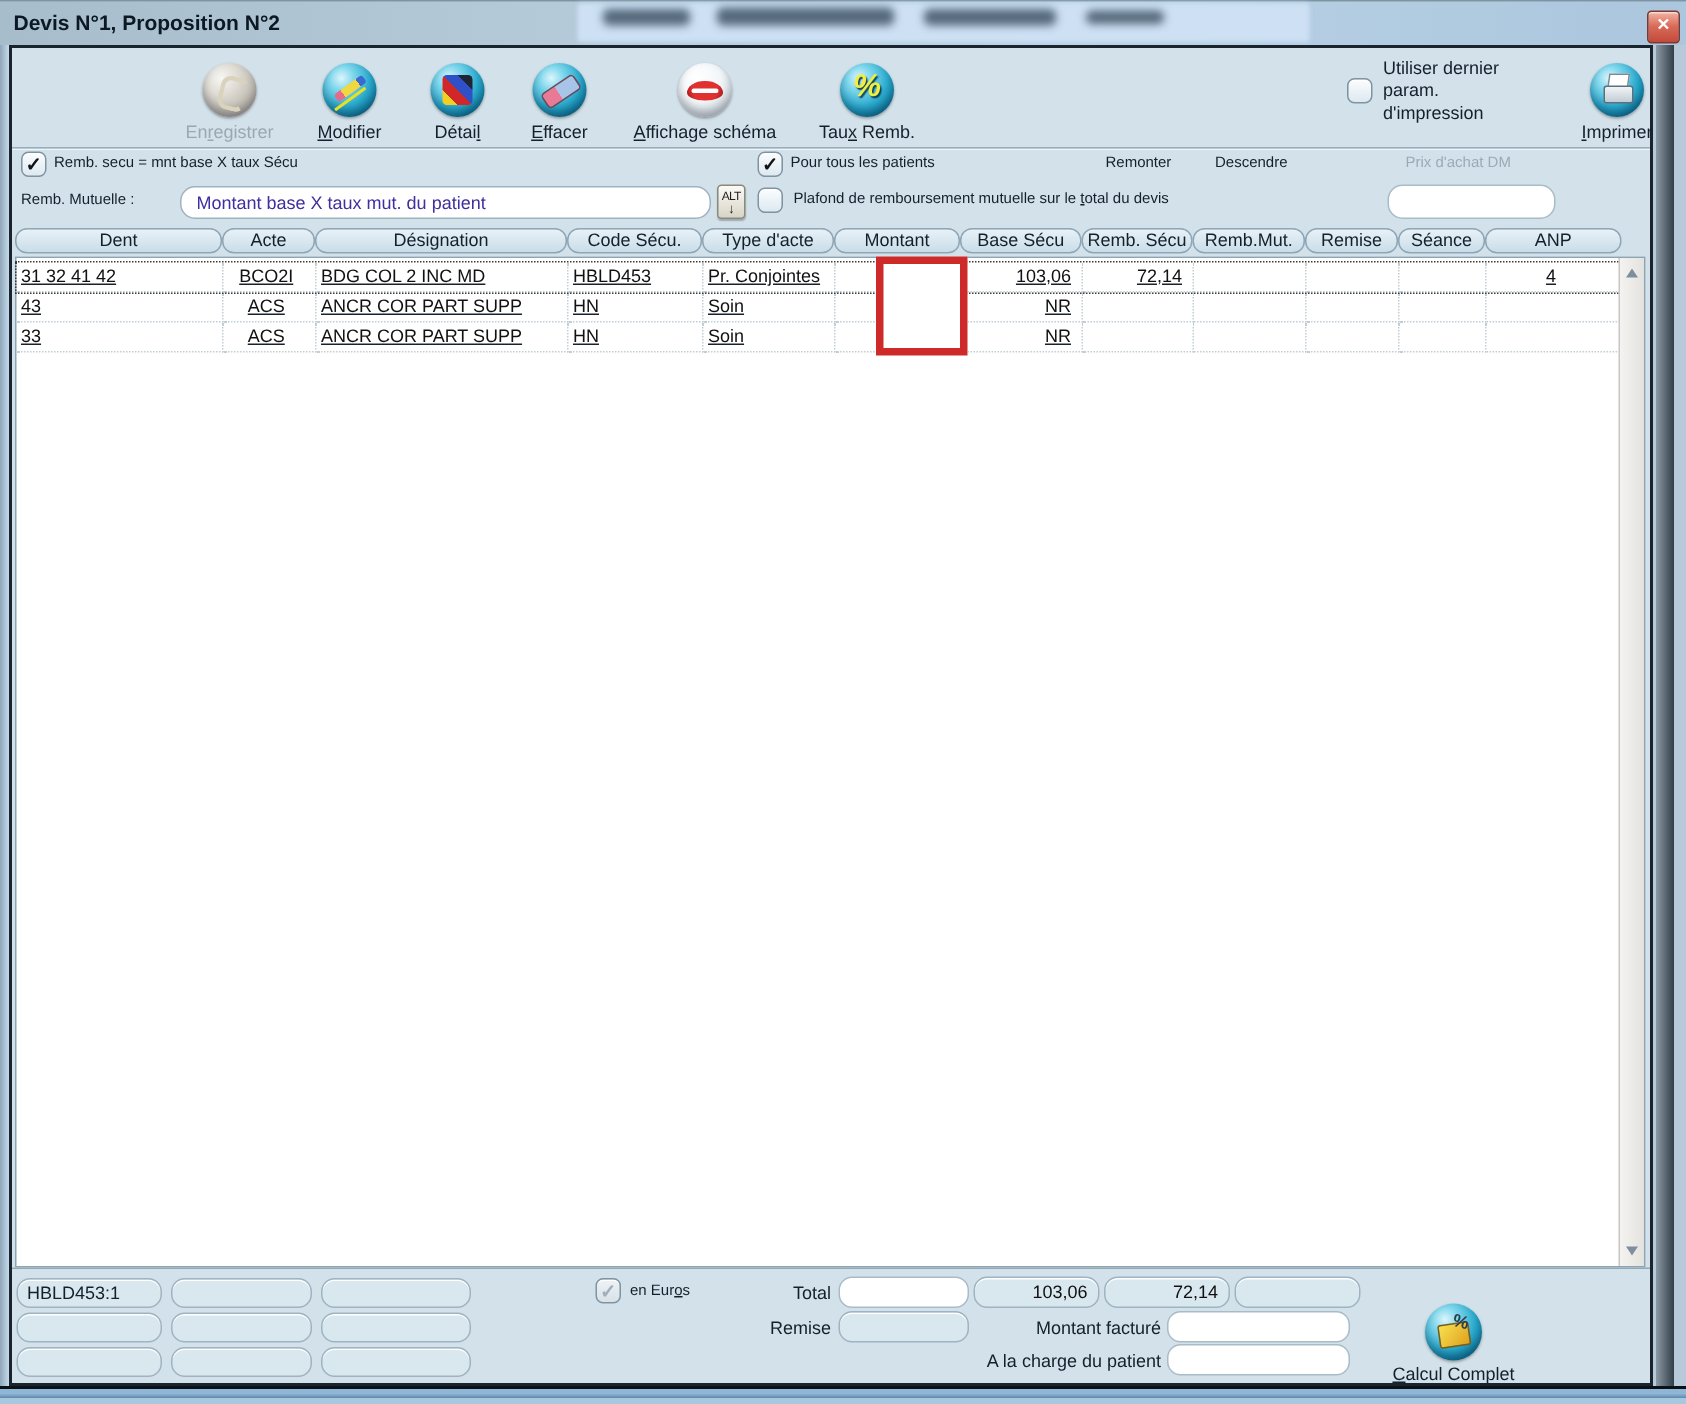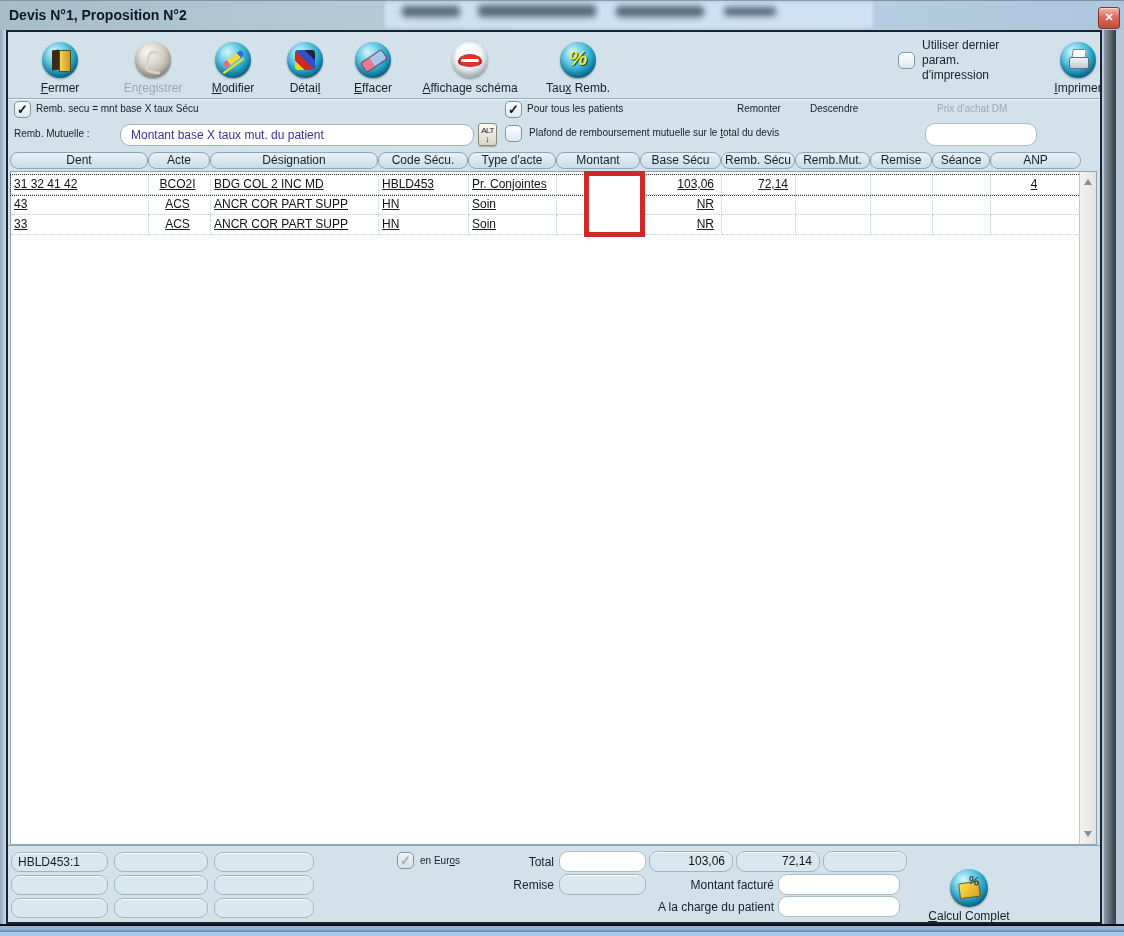--- a/index.html
+++ b/index.html
@@ -147,24 +147,20 @@
 
   <div class="frame-left"></div>
   <div class="frame-right">
       <div class="dark"></div>
     </div>
   <div class="frame-bottom"></div>
 
   <div class="client">
 
     <div class="toolbar-zone">
-      <div class="tbtn" style="left:12px;width:80px;">
-        <div class="sphere icon-door"></div>
-        <span class="lbl"><u>F</u>ermer</span>
-      </div>
       <div class="tbtn disabled" style="left:103px;width:84px;">
         <div class="sphere gray icon-save"></div>
         <span class="lbl">En<u>r</u>egistrer</span>
       </div>
       <div class="tbtn" style="left:185px;width:80px;">
         <div class="sphere icon-pencil"></div>
         <span class="lbl"><u>M</u>odifier</span>
       </div>
       <div class="tbtn" style="left:257px;width:80px;">
         <div class="sphere icon-art"></div>

